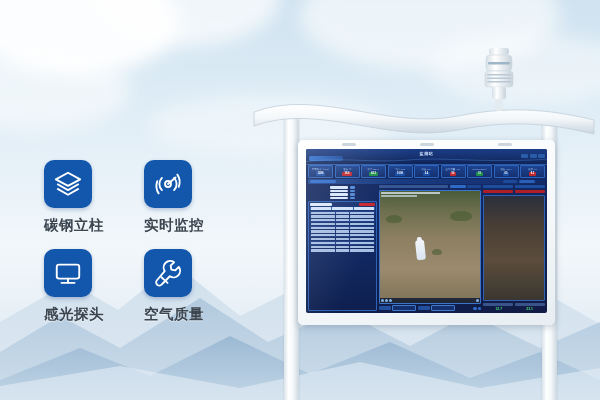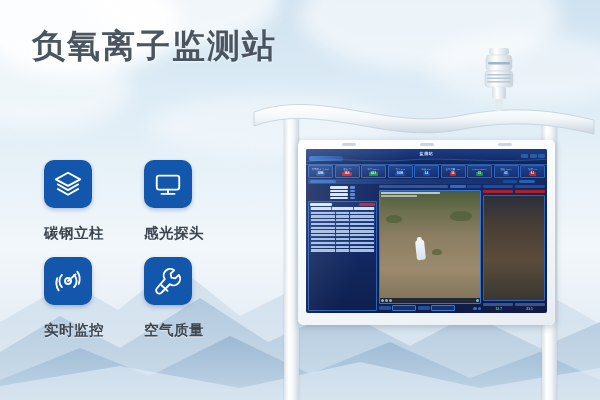--- a/index.html
+++ b/index.html
@@ -200,21 +200,21 @@
 
   .features{position:absolute;left:44px;top:160px;display:grid;grid-template-columns:100px 100px;grid-template-rows:auto auto;}
   .feature{display:flex;flex-direction:column;align-items:flex-start;}
   .ftile{
     width:48px;height:48px;border-radius:10px;background:#1257ab;
     display:flex;align-items:center;justify-content:center;
     box-shadow:0 2px 4px rgba(20,60,130,.28);
   }
   .ftile svg{display:block;}
   .flabel{
-    margin-top:16px;margin-bottom:14px;
+    margin-top:8px;margin-bottom:14px;
     font-size:14.5px;font-weight:bold;color:#3b4651;letter-spacing:.5px;
     text-shadow:0 1px 1px rgba(255,255,255,.6);
     white-space:nowrap;
   }
 </style>
 </head>
 <body>
 
 <div class="stage">
 
@@ -497,65 +497,64 @@
                 <span>23.1</span>
               </div>
             </div>
 
           </div>
         </div>
       </div>
     </div>
   </div>
 
-  <div class="headline">负氧离子监测站</div>
 
   <div class="features" id="features">
       <div class="feature">
         <div class="ftile">
           <span>
             <svg width="30" height="30" viewBox="0 0 32 32" fill="none" stroke="#fff" stroke-width="2" stroke-linejoin="round">
               <path d="M16 4 L29 11 L16 18 L3 11 Z"></path>
               <path d="M4.5 16 L16 22.5 L27.5 16"></path>
               <path d="M4.5 21 L16 27.5 L27.5 21"></path>
             </svg>
           </span>
         </div>
         <div class="flabel">碳钢立柱</div>
-      </div>
-      <div class="feature">
-        <div class="ftile">
-          <span>
-            <svg width="30" height="30" viewBox="0 0 32 32" fill="none" stroke="#fff" stroke-width="2" stroke-linejoin="round" stroke-linecap="round">
-              <rect x="4" y="7" width="24" height="15" rx="2.5"></rect>
-              <path d="M16 22 L16 26"></path>
-              <path d="M9 26.5 L23 26.5"></path>
-            </svg>
-          </span>
-        </div>
-        <div class="flabel">感光探头</div>
       </div>
       <div class="feature">
         <div class="ftile">
           <span>
             <svg width="30" height="30" viewBox="0 0 32 32" fill="none" stroke="#fff" stroke-width="2" stroke-linecap="round">
               <path d="M16 16 L24 9"></path>
               <circle cx="16" cy="16" r="3.2"></circle>
               <path d="M22.5 22.5 A9.2 9.2 0 0 0 22.5 9.5"></path>
               <path d="M9.5 9.5 A9.2 9.2 0 0 0 9.5 22.5"></path>
               <path d="M26 6 A14 14 0 0 1 27.4 19"></path>
               <path d="M6 26 A14 14 0 0 1 4.6 13"></path>
             </svg>
           </span>
         </div>
         <div class="flabel">实时监控</div>
       </div>
       <div class="feature">
         <div class="ftile">
           <span>
+            <svg width="30" height="30" viewBox="0 0 32 32" fill="none" stroke="#fff" stroke-width="2" stroke-linejoin="round" stroke-linecap="round">
+              <rect x="4" y="7" width="24" height="15" rx="2.5"></rect>
+              <path d="M16 22 L16 26"></path>
+              <path d="M9 26.5 L23 26.5"></path>
+            </svg>
+          </span>
+        </div>
+        <div class="flabel">感光探头</div>
+      </div>
+      <div class="feature">
+        <div class="ftile">
+          <span>
             <svg width="30" height="30" viewBox="0 0 32 32" fill="none" stroke="#fff" stroke-width="2" stroke-linecap="round" stroke-linejoin="round">
               <path d="M22.5 4.5 L18.8 8.2 L19.6 12.4 L23.8 13.2 L27.5 9.5 A7 7 0 0 1 18 19.5 L9.5 28 A3 3 0 0 1 4 24 L12.5 14 A7 7 0 0 1 22.5 4.5 Z"></path>
               <path d="M9 20.5 L15.5 26.5"></path>
             </svg>
           </span>
         </div>
         <div class="flabel">空气质量</div>
       </div>
     </div>
 

